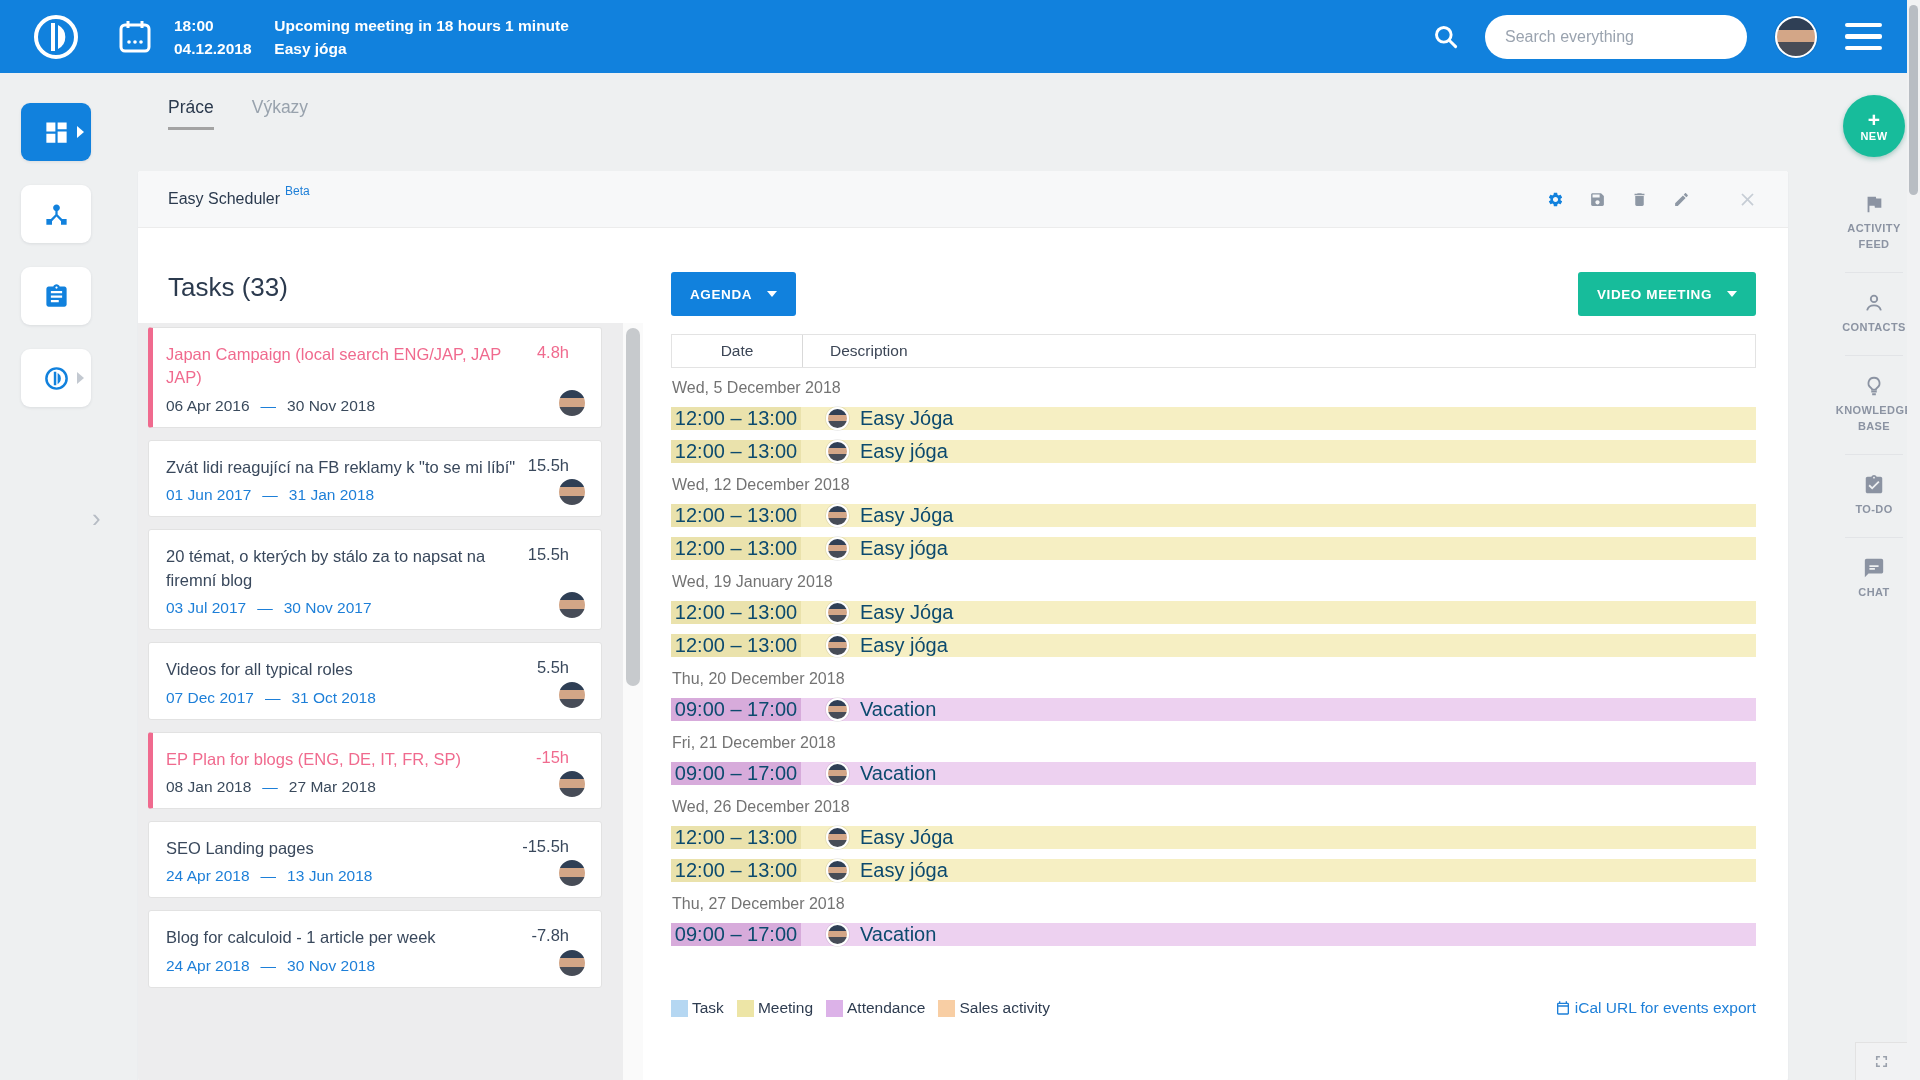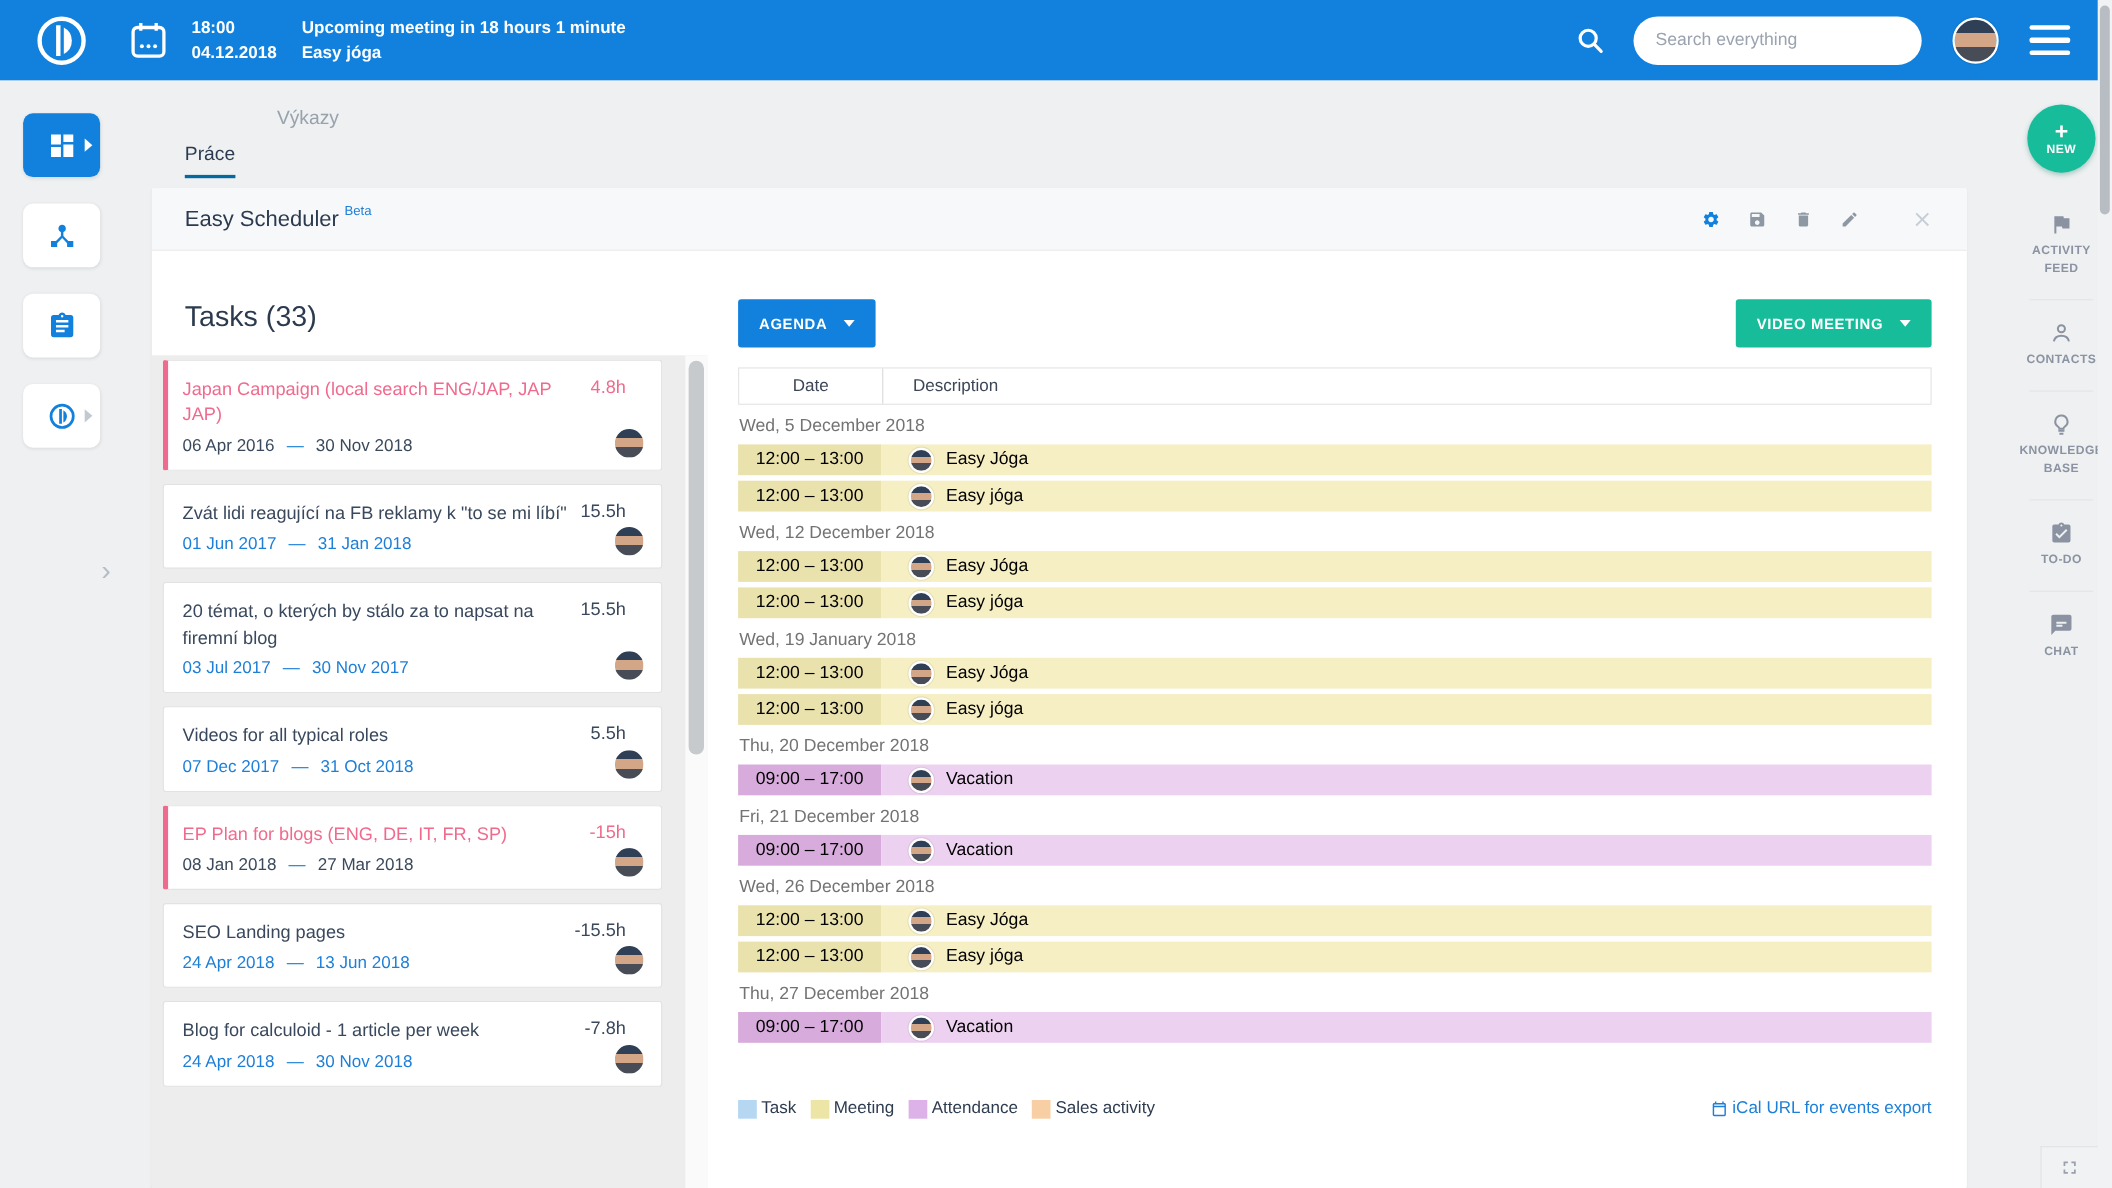--- a/index.html
+++ b/index.html
@@ -33,25 +33,25 @@
   .rail-btn.active { background:#1181DD; color:#fff; }
   .rail-btn .mini-caret { position:absolute; right:7px; top:50%; transform:translateY(-50%); width:0; height:0;
       border-top:6px solid transparent; border-bottom:6px solid transparent; border-left:7px solid currentColor; }
   .rail-btn .mini-caret.gray { border-left-color:#c3c9d1; }
   .collapse-chevron { position:absolute; left:92px; top:432px; font-size:26px; color:#b6bcc4; cursor:pointer; line-height:1; }
 
   
   .main { flex:1; padding:18px 40px 0 26px; max-width:1716px; }
   .tabs { display:flex; gap:38px; margin:6px 0 0 30px; height:46px; }
   .tab { font-size:17.5px; color:#98a2ad; cursor:pointer; padding-bottom:9px; align-self:flex-start; }
-  .tab.active { color:#2b3a4e; border-bottom:3px solid #0369a1;margin-top:32px; }
+  .tab.active { color:#2b3a4e; border-bottom:3px solid #a3a3a3; }
 
   .panel { width:1650px; background:#fff; border-radius:3px; margin-top:28px; height:910px; overflow:hidden; box-shadow:0 1px 2px rgba(40,50,70,.06); }
   .panel-header { height:57px; background:#f7f8f9; border-bottom:1px solid #ececec; display:flex; align-items:center; padding:0 30px; }
-  .panel-title { font-size:20px; color:#2b3a4e; }
+  .panel-title { font-size:16px; color:#2b3a4e; }
   .beta { font-size:12px; color:#1D7FD8; position:relative; top:-8px; margin-left:5px; }
   .panel-actions { margin-left:auto; display:flex; align-items:center; gap:25px; }
   .panel-actions svg { width:17px; height:17px; cursor:pointer; }
   .ic-gear { color:#1181DD; }
   .ic-save,.ic-trash,.ic-pencil { color:#8e98a5; }
   .ic-close { color:#c6cdd5; width:21px !important; height:21px !important; margin-left:22px; }
 
   .panel-body { display:flex; height:853px; }
 
   
@@ -79,21 +79,21 @@
   .btn-agenda { background:#1181DD; }
   .btn-video { background:#17BC9B; }
   .caret-down { width:0; height:0; border-left:5.5px solid transparent; border-right:5.5px solid transparent; border-top:6.5px solid #fff; }
 
   .agenda-table-header { display:flex; align-items:stretch; height:34px; border:1px solid #e3e3e3; color:#3c4656; font-size:15.5px; }
   .col-date { width:130px; display:flex; align-items:center; justify-content:center; }
   .col-desc { flex:1; display:flex; align-items:center; padding-left:27px; border-left:1px solid #d9d9d9; }
 
   .agenda-groups { }
   .group-date { margin:11px 0 7px 1px; font-size:16px; color:#737373; }
-  .event-row { display:flex; height:28px; margin-bottom:5px; font-size:16px; color:#000000; cursor:pointer; }
+  .event-row { display:flex; height:28px; margin-bottom:5px; font-size:20px; color:#0c4a6e; cursor:pointer;align-items:center; }
   .event-time { width:130px; display:flex; align-items:center; justify-content:center; flex:0 0 auto; }
   .event-body { flex:1; display:flex; align-items:center; gap:11px; padding-left:25px; }
   .event-row.meeting .event-time { background:#EAE2AC; }
   .event-row.meeting .event-body { background:#F6EFC3; }
   .event-row.attendance .event-time { background:#D7ABDB; }
   .event-row.attendance .event-body { background:#EDD1F0; }
   .event-avatar { width:23px; height:23px; box-shadow:0 0 0 1px rgba(0,0,0,.07); }
 
   .agenda-footer { margin-top:46px; display:flex; align-items:center; font-size:15.5px; color:#2e3c50;gap:43px; }
   .legend { display:flex; align-items:center; }

